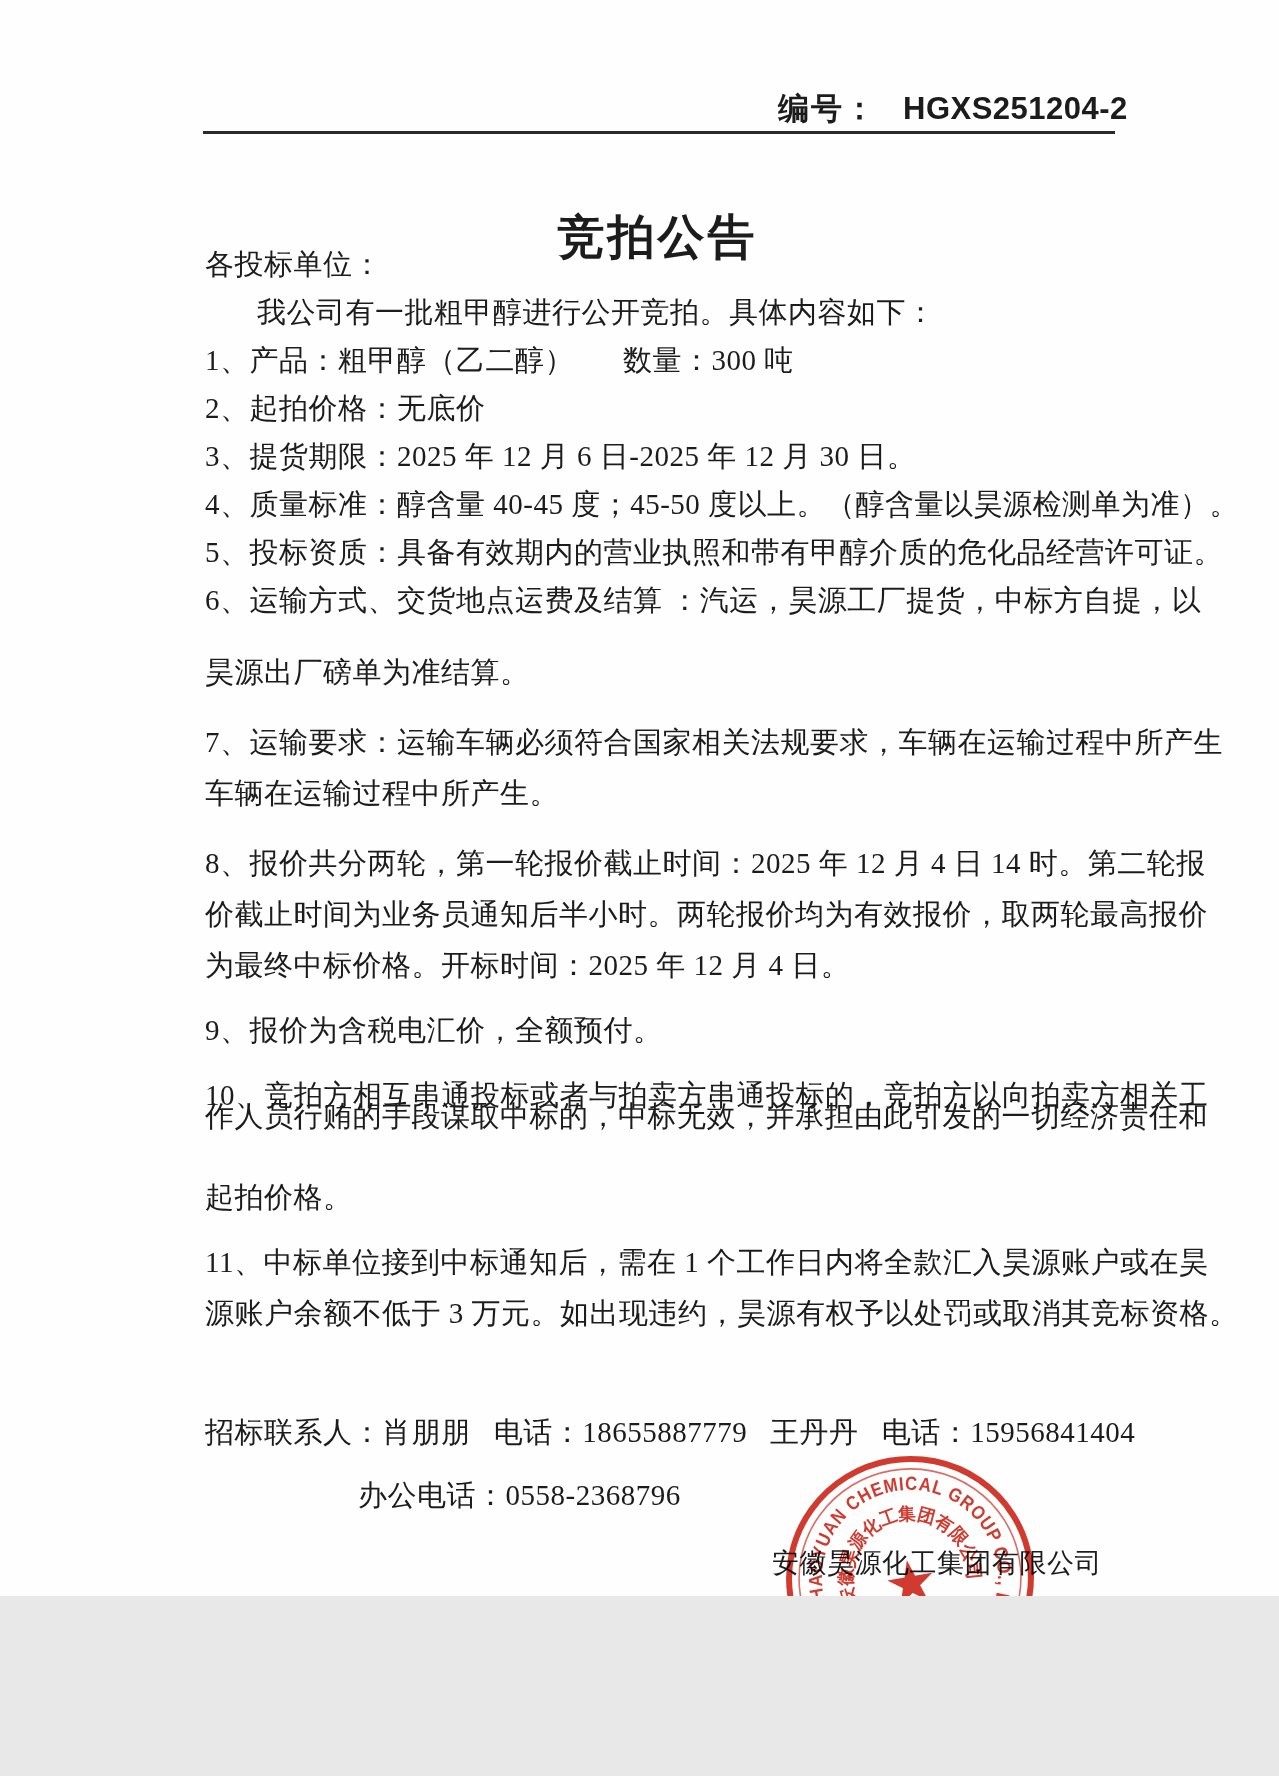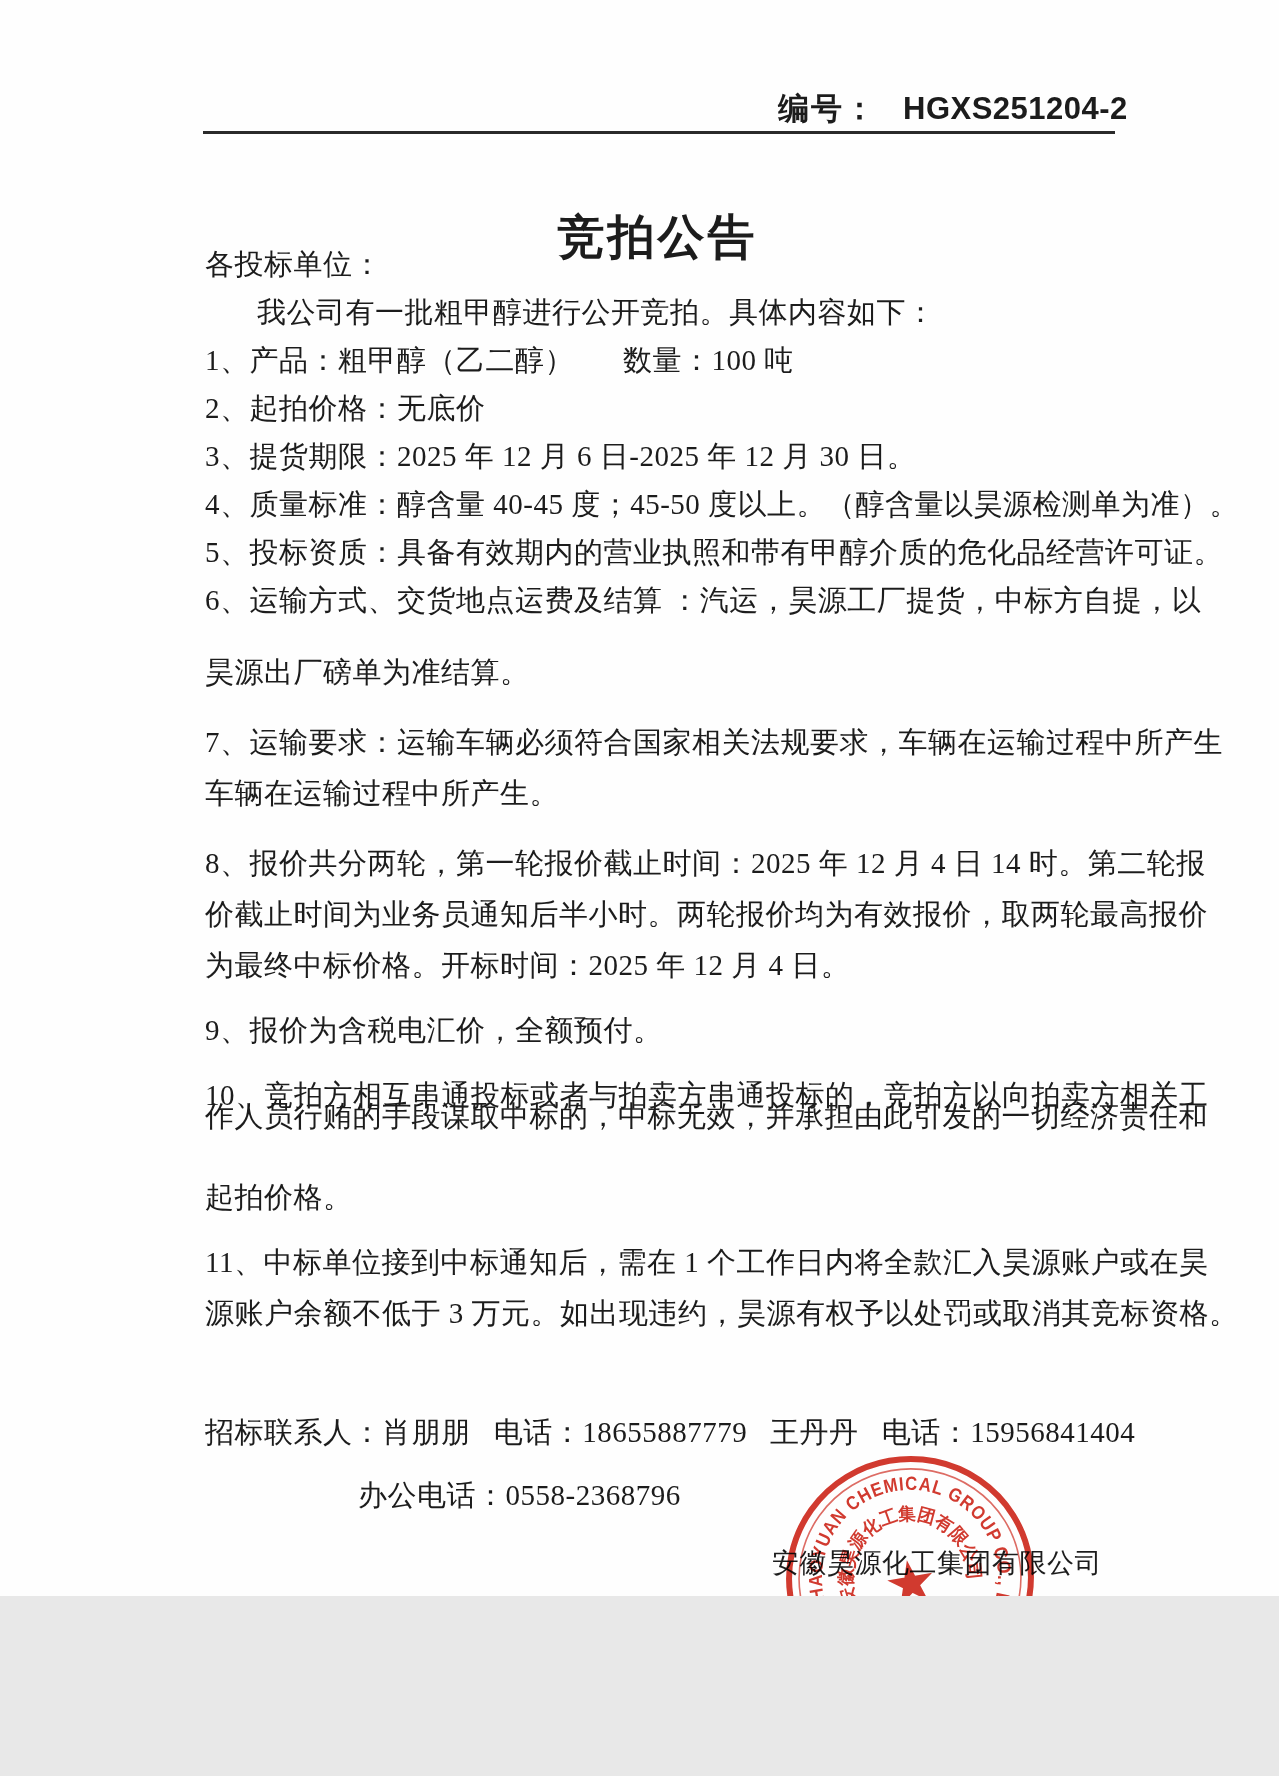--- a/index.html
+++ b/index.html
@@ -60,21 +60,21 @@
     <span class="value">HGXS251204-2</span>
   </div>
 
   <div class="rule"></div>
 
   <div class="doc-title">竞拍公告</div>
 
   <div class="line" style="top:247px">各投标单位：</div>
   <div class="line indent" style="top:295px">我公司有一批粗甲醇进行公开竞拍。具体内容如下：</div>
 
-  <div class="line" style="top:343px"><span>1、产品：粗甲醇（乙二醇）</span><span style="position:absolute;left:418px">数量：100 吨</span></div>
+  <div class="line" style="top:343px"><span>1、产品：粗甲醇（乙二醇）</span><span style="position:absolute;left:418px">数量：300 吨</span></div>
 
   <div class="line" style="top:391px">2、起拍价格：无底价</div>
   <div class="line" style="top:439px">3、提货期限：2025 年 12 月 6 日-2025 年 12 月 30 日。</div>
   <div class="line" style="top:487px">4、质量标准：醇含量 40-45 度；45-50 度以上。（醇含量以昊源检测单为准）。</div>
   <div class="line" style="top:535px">5、投标资质：具备有效期内的营业执照和带有甲醇介质的危化品经营许可证。</div>
   <div class="line" style="top:583px">6、运输方式、交货地点运费及结算 ：汽运，昊源工厂提货，中标方自提，以</div>
   <div class="line" style="top:655px">昊源出厂磅单为准结算。</div>
   <div class="line" style="top:725px">7、运输要求：运输车辆必须符合国家相关法规要求，车辆在运输过程中所产生</div>
   <div class="line" style="top:776px">车辆在运输过程中所产生。</div>
   <div class="line" style="top:846px">8、报价共分两轮，第一轮报价截止时间：2025 年 12 月 4 日 14 时。第二轮报</div>

